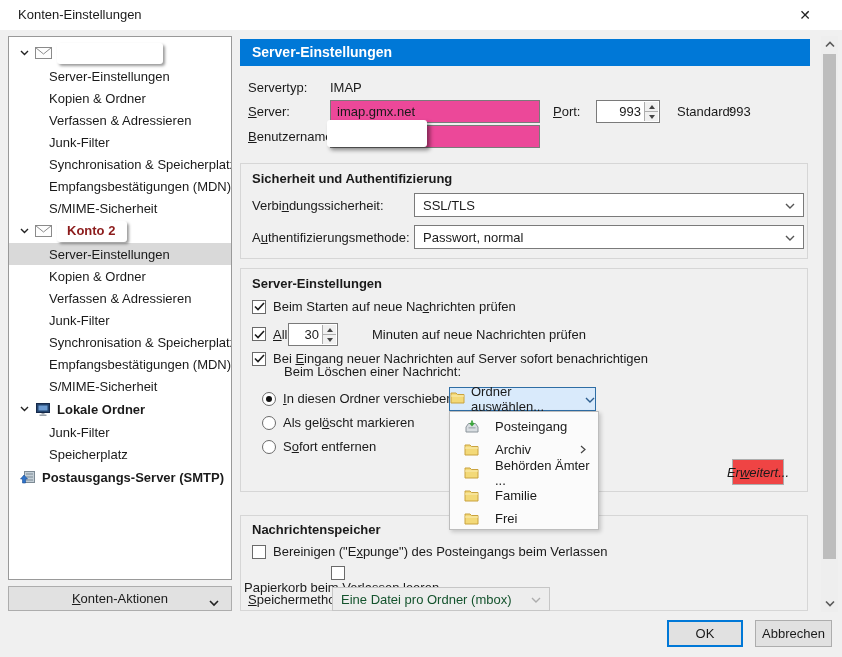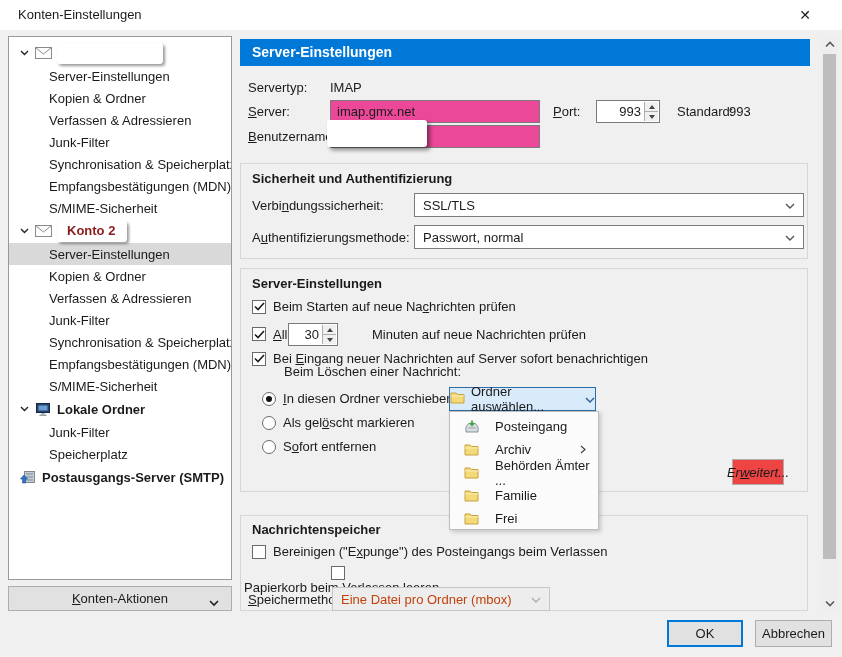--- a/index.html
+++ b/index.html
@@ -46,21 +46,21 @@
   .spinners > div { flex:1; background:#f0f0f0; display:flex; align-items:center; justify-content:center; }
   .spinners > div:first-child { border-bottom:1px solid #adadad; }
   .tri-up { width:0; height:0; border-left:3px solid transparent; border-right:3px solid transparent; border-bottom:4px solid #444; }
   .tri-dn { width:0; height:0; border-left:3px solid transparent; border-right:3px solid transparent; border-top:4px solid #444; }
 
   .gbox { position:absolute; border:1px solid #d6d6d6; }
   .gtitle { position:absolute; font-weight:bold; white-space:nowrap; }
 
   .select { position:absolute; background:#fff; border:1px solid #7a7a7a; height:24px; display:flex; align-items:center; padding:0 8px; }
   .select .chev { margin-left:auto; }
-  .select.disabled { background:#ededed; border-color:#c6c6c6; color:#c2410c; }
+  .select.disabled { background:#ededed; border-color:#c6c6c6; color:#14532d; }
 
   .cb { width:14px; height:14px; background:#fff; border:1px solid #6a6a6a; margin-right:7px; flex:none; display:flex; align-items:center; justify-content:center; }
   .radio { width:14px; height:14px; background:#fff; border:1px solid #6a6a6a; border-radius:50%; margin-right:7px; flex:none; position:relative; }
   .radio.sel::after { content:""; position:absolute; left:3px; top:3px; width:6px; height:6px; border-radius:50%; background:#111; }
 
   .folder-btn { position:absolute; left:209px; top:351px; width:147px; height:24px; background:#d9eafb; border:1px solid #2e6da4; display:flex; align-items:center; padding:0 0; gap:6px; }
   .folder-btn .chev { margin-left:auto; }
   .adv-btn { position:absolute; left:492px; top:423px; width:52px; height:26px; background:#ef4444; border:1px solid #adadad; display:flex; align-items:center; justify-content:center;font-style:italic; }
 
   .menu { position:absolute; left:209px; top:375px; width:150px; height:119px; background:#fbfbfb; border:1px solid #bdbdbd; box-shadow:2px 2px 4px rgba(0,0,0,.18); padding-top:3px; z-index:5; }

